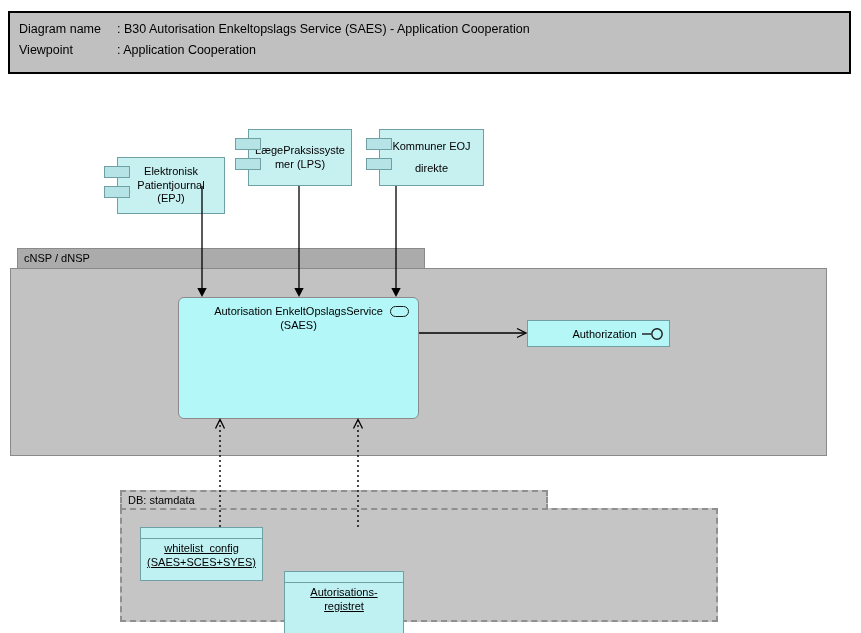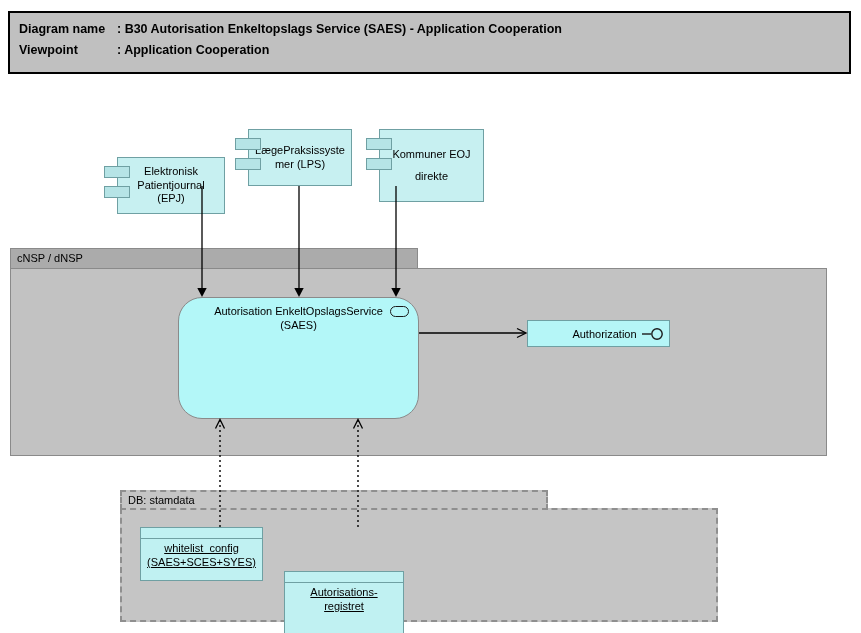--- a/index.html
+++ b/index.html
@@ -4,28 +4,28 @@
 <style>
   html,body{margin:0;padding:0;background:#ffffff;}
   .canvas{
     position:relative;width:861px;height:633px;background:#ffffff;
     font-family:"Liberation Sans",sans-serif;color:#000;overflow:hidden;
   }
   
   .title-block{
     position:absolute;left:8px;top:11px;width:830px;height:53px;
     background:#c0c0c0;border:2px solid #000;
-    font-size:12.5px;font-weight:bold;line-height:21px;
+    font-size:12.5px;font-weight:normal;line-height:21px;
     padding:6px 0 0 9px;box-sizing:content-box;
   }
   .title-row .t-label{display:inline-block;width:98px;}
   
   .group-tab,.group-body{position:absolute;box-sizing:border-box;}
   .nsp-tab{
-    left:10px;top:248px;width:408px;height:21px;
+    left:17px;top:248px;width:408px;height:21px;
     background:#ababab;border:1px solid #8a8a8a;
     font-size:11px;padding:3px 0 0 6px;z-index:1;
   }
   .nsp-body{
     left:10px;top:268px;width:817px;height:188px;
     background:#c2c2c2;border:1px solid #8a8a8a;z-index:0;
   }
   .db-tab{
     left:120px;top:490px;width:428px;height:20px;
     background:#c5c5c5;border:2px dashed #8f8f8f;
@@ -37,31 +37,31 @@
   }
   
   .component{
     position:absolute;background:#c7f0f1;border:1px solid #6fa0a3;
     box-sizing:border-box;z-index:2;
     display:flex;flex-direction:column;align-items:center;justify-content:center;
     font-size:11px;line-height:13.5px;text-align:center;
   }
   .comp-1{left:117px;top:129px;width:108px;height:57px;margin-top:28px;}
   .comp-2{left:248px;top:129px;width:104px;height:57px;}
-  .comp-3{left:379px;top:129px;width:105px;height:73px;gap:8px;}
+  .comp-3{left:379px;top:129px;width:105px;height:57px;gap:8px;}
   .nub{
     position:absolute;left:-14px;width:24px;height:10px;
     background:#b6e4e6;border:1px solid #6fa0a3;
   }
   .nub-top{top:8px;}
   .nub-bottom{top:28px;}
   
   .service-node{
     position:absolute;left:178px;top:297px;width:241px;height:122px;
-    background:#b3f7f8;border:1px solid #8a8a8a;border-radius:24px;
+    background:#b3f7f8;border:1px solid #8a8a8a;border-radius:6px;
     box-sizing:border-box;z-index:2;
     font-size:11px;line-height:13.5px;text-align:center;padding-top:7px;
   }
   .service-icon{
     position:absolute;top:8px;right:9px;width:17px;height:9px;
     border:1.5px solid #1a1a1a;border-radius:6px;
   }
   
   .interface-node{
     position:absolute;left:527px;top:320px;width:143px;height:27px;

